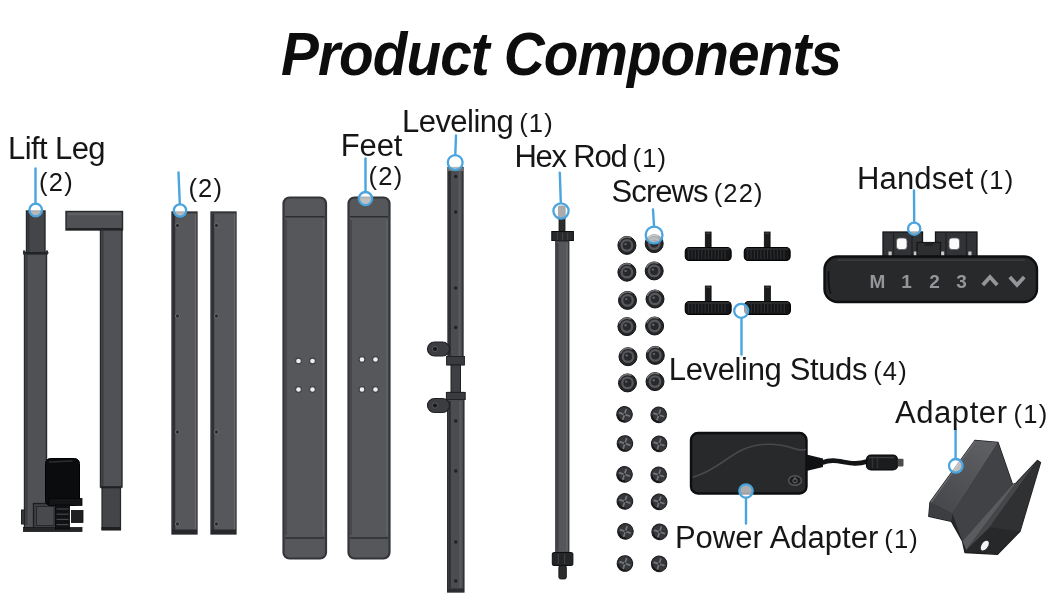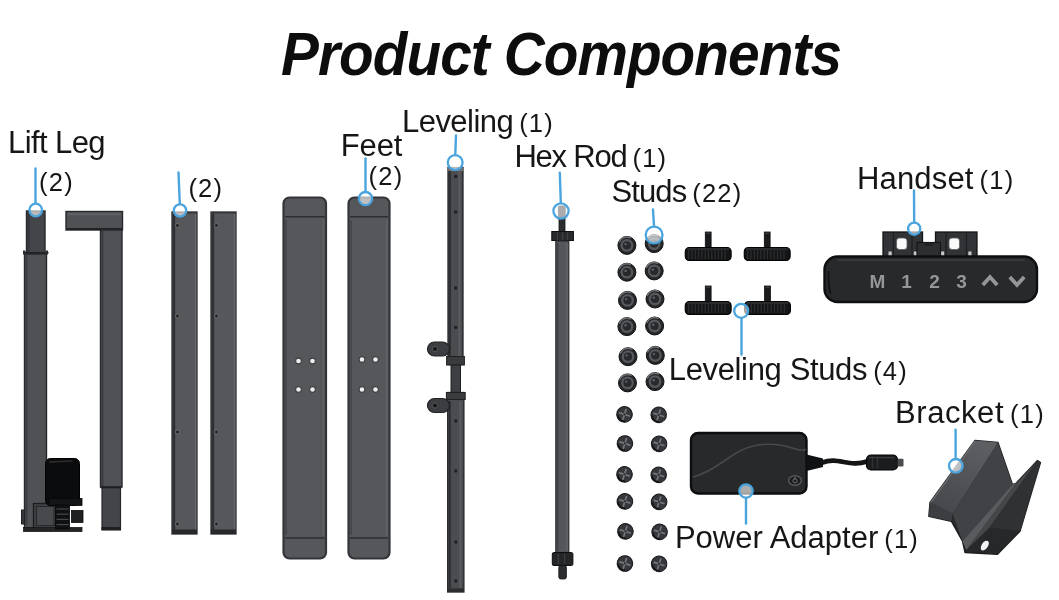--- a/index.html
+++ b/index.html
@@ -479,25 +479,25 @@
           <line x1="746" y1="498.2" x2="746" y2="523.5" stroke="#4aa4de" stroke-width="2.4" stroke-linecap="round"></line>
           <circle cx="746" cy="491" r="6.7" fill="rgba(255,255,255,0.62)" stroke="#4aa4de" stroke-width="2.3"></circle>
         </g>
         <g>
           <line x1="955.6" y1="429.8" x2="955.6" y2="458.4" stroke="#4aa4de" stroke-width="2.4" stroke-linecap="round"></line>
           <circle cx="955.8" cy="465.8" r="6.8" fill="rgba(255,255,255,0.62)" stroke="#4aa4de" stroke-width="2.3"></circle>
         </g>
       </g>
     </svg>
   <div id="title"><span>Product Components</span></div>
-  <div class="lbl word" style="left:56.5px;top:127px;letter-spacing:-0.6px;transform:translateX(-50%)">Lift Leg</div>
+  <div class="lbl word" style="left:56.5px;top:133px;letter-spacing:-0.6px;transform:translateX(-50%)">Lift Leg</div>
   <div class="lbl word" style="left:371.5px;top:130.0px;letter-spacing:-0.13px;transform:translateX(-50%)">Feet</div>
   <div class="lbl count" style="left:56.5px;top:169.8px;transform:translateX(-50%)">(2)</div>
   <div class="lbl count" style="left:205.8px;top:175.7px;transform:translateX(-50%)">(2)</div>
   <div class="lbl count" style="left:386.0px;top:163.9px;transform:translateX(-50%)">(2)</div>
   <div class="lbl word" style="left:402.0px;top:105.6px"><span style="letter-spacing:-0.54px">Leveling</span><span class="cnt">(1)</span></div>
   <div class="lbl word" style="left:514.4px;top:141.0px"><span style="letter-spacing:-1.21px">Hex Rod</span><span class="cnt">(1)</span></div>
-  <div class="lbl word" style="left:611.6px;top:176.1px"><span style="letter-spacing:-0.93px">Studs</span><span class="cnt">(22)</span></div>
+  <div class="lbl word" style="left:611.6px;top:176.1px"><span style="letter-spacing:-0.93px">Screws</span><span class="cnt">(22)</span></div>
   <div class="lbl word" style="left:857.0px;top:162.5px"><span style="letter-spacing:0.16px">Handset</span><span class="cnt">(1)</span></div>
   <div class="lbl word" style="left:668.8px;top:354.2px"><span style="letter-spacing:-0.36px">Leveling Studs</span><span class="cnt">(4)</span></div>
   <div class="lbl word" style="left:674.9px;top:522.3px"><span style="letter-spacing:0px">Power Adapter</span><span class="cnt">(1)</span></div>
-  <div class="lbl word" style="left:895.0px;top:396.7px"><span style="letter-spacing:0.57px">Bracket</span><span class="cnt">(1)</span></div>
+  <div class="lbl word" style="left:895.0px;top:396.7px"><span style="letter-spacing:0.57px">Adapter</span><span class="cnt">(1)</span></div>
 </div>
 
 </body></html>

